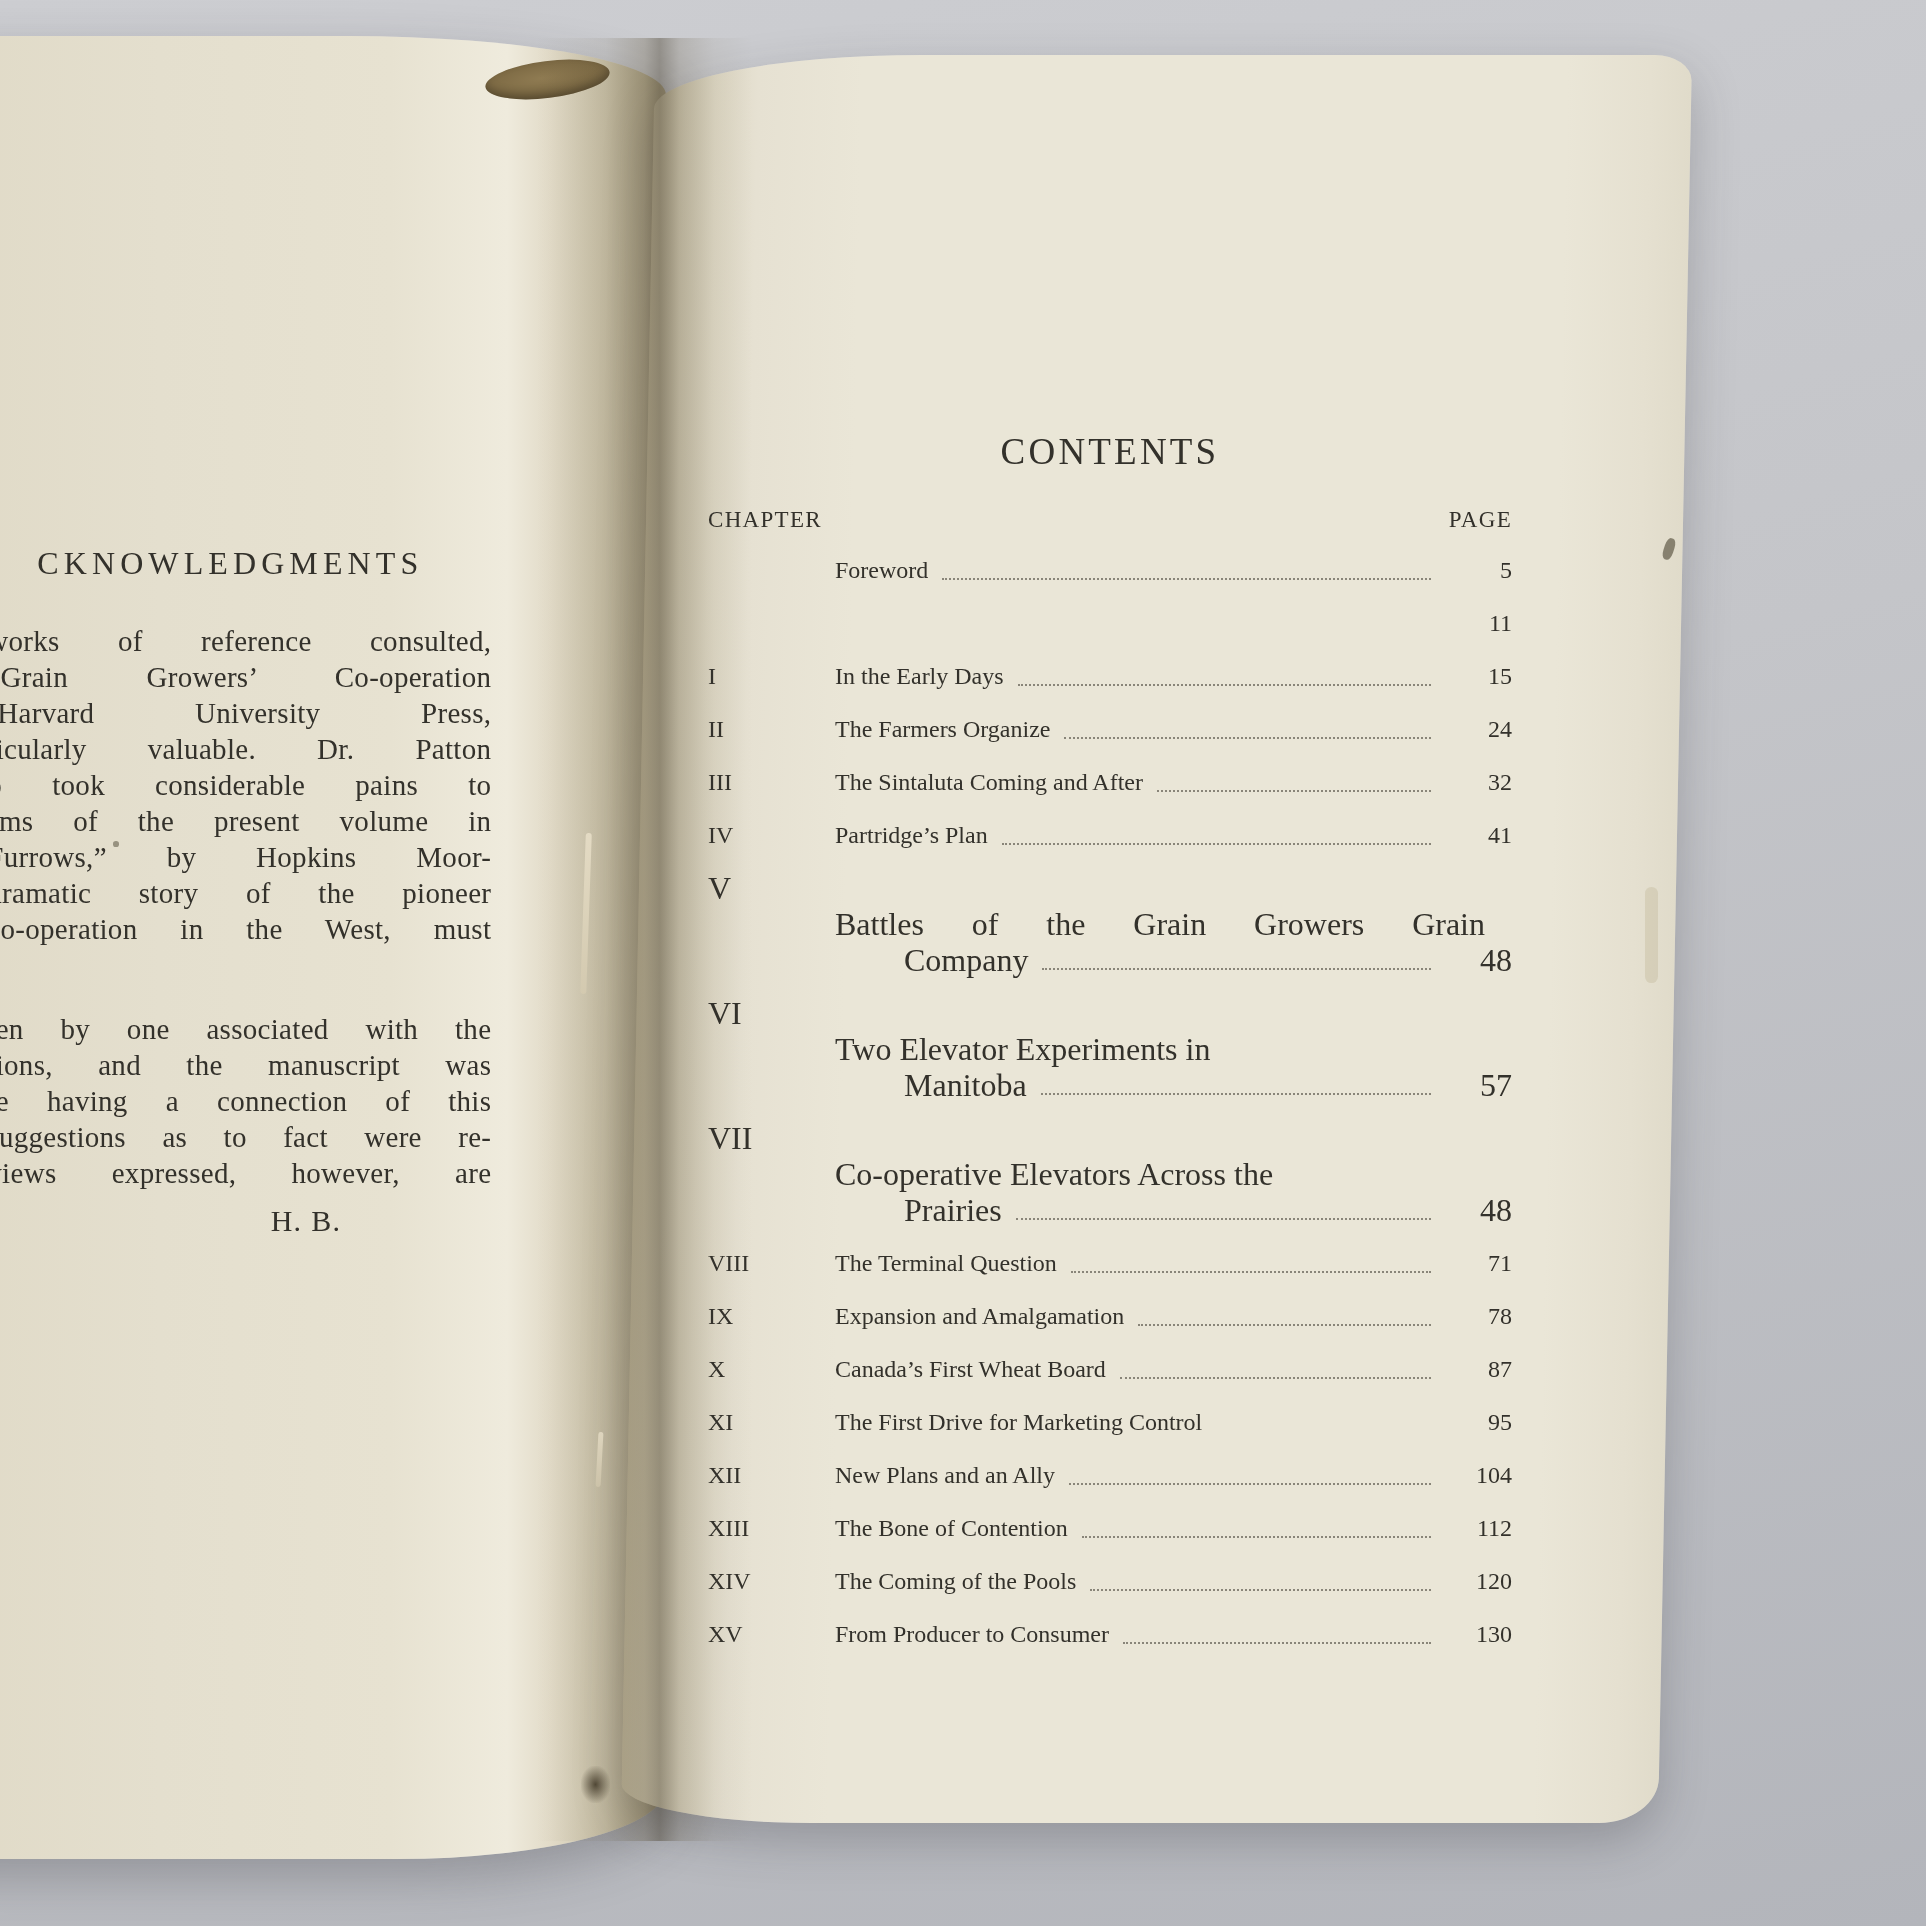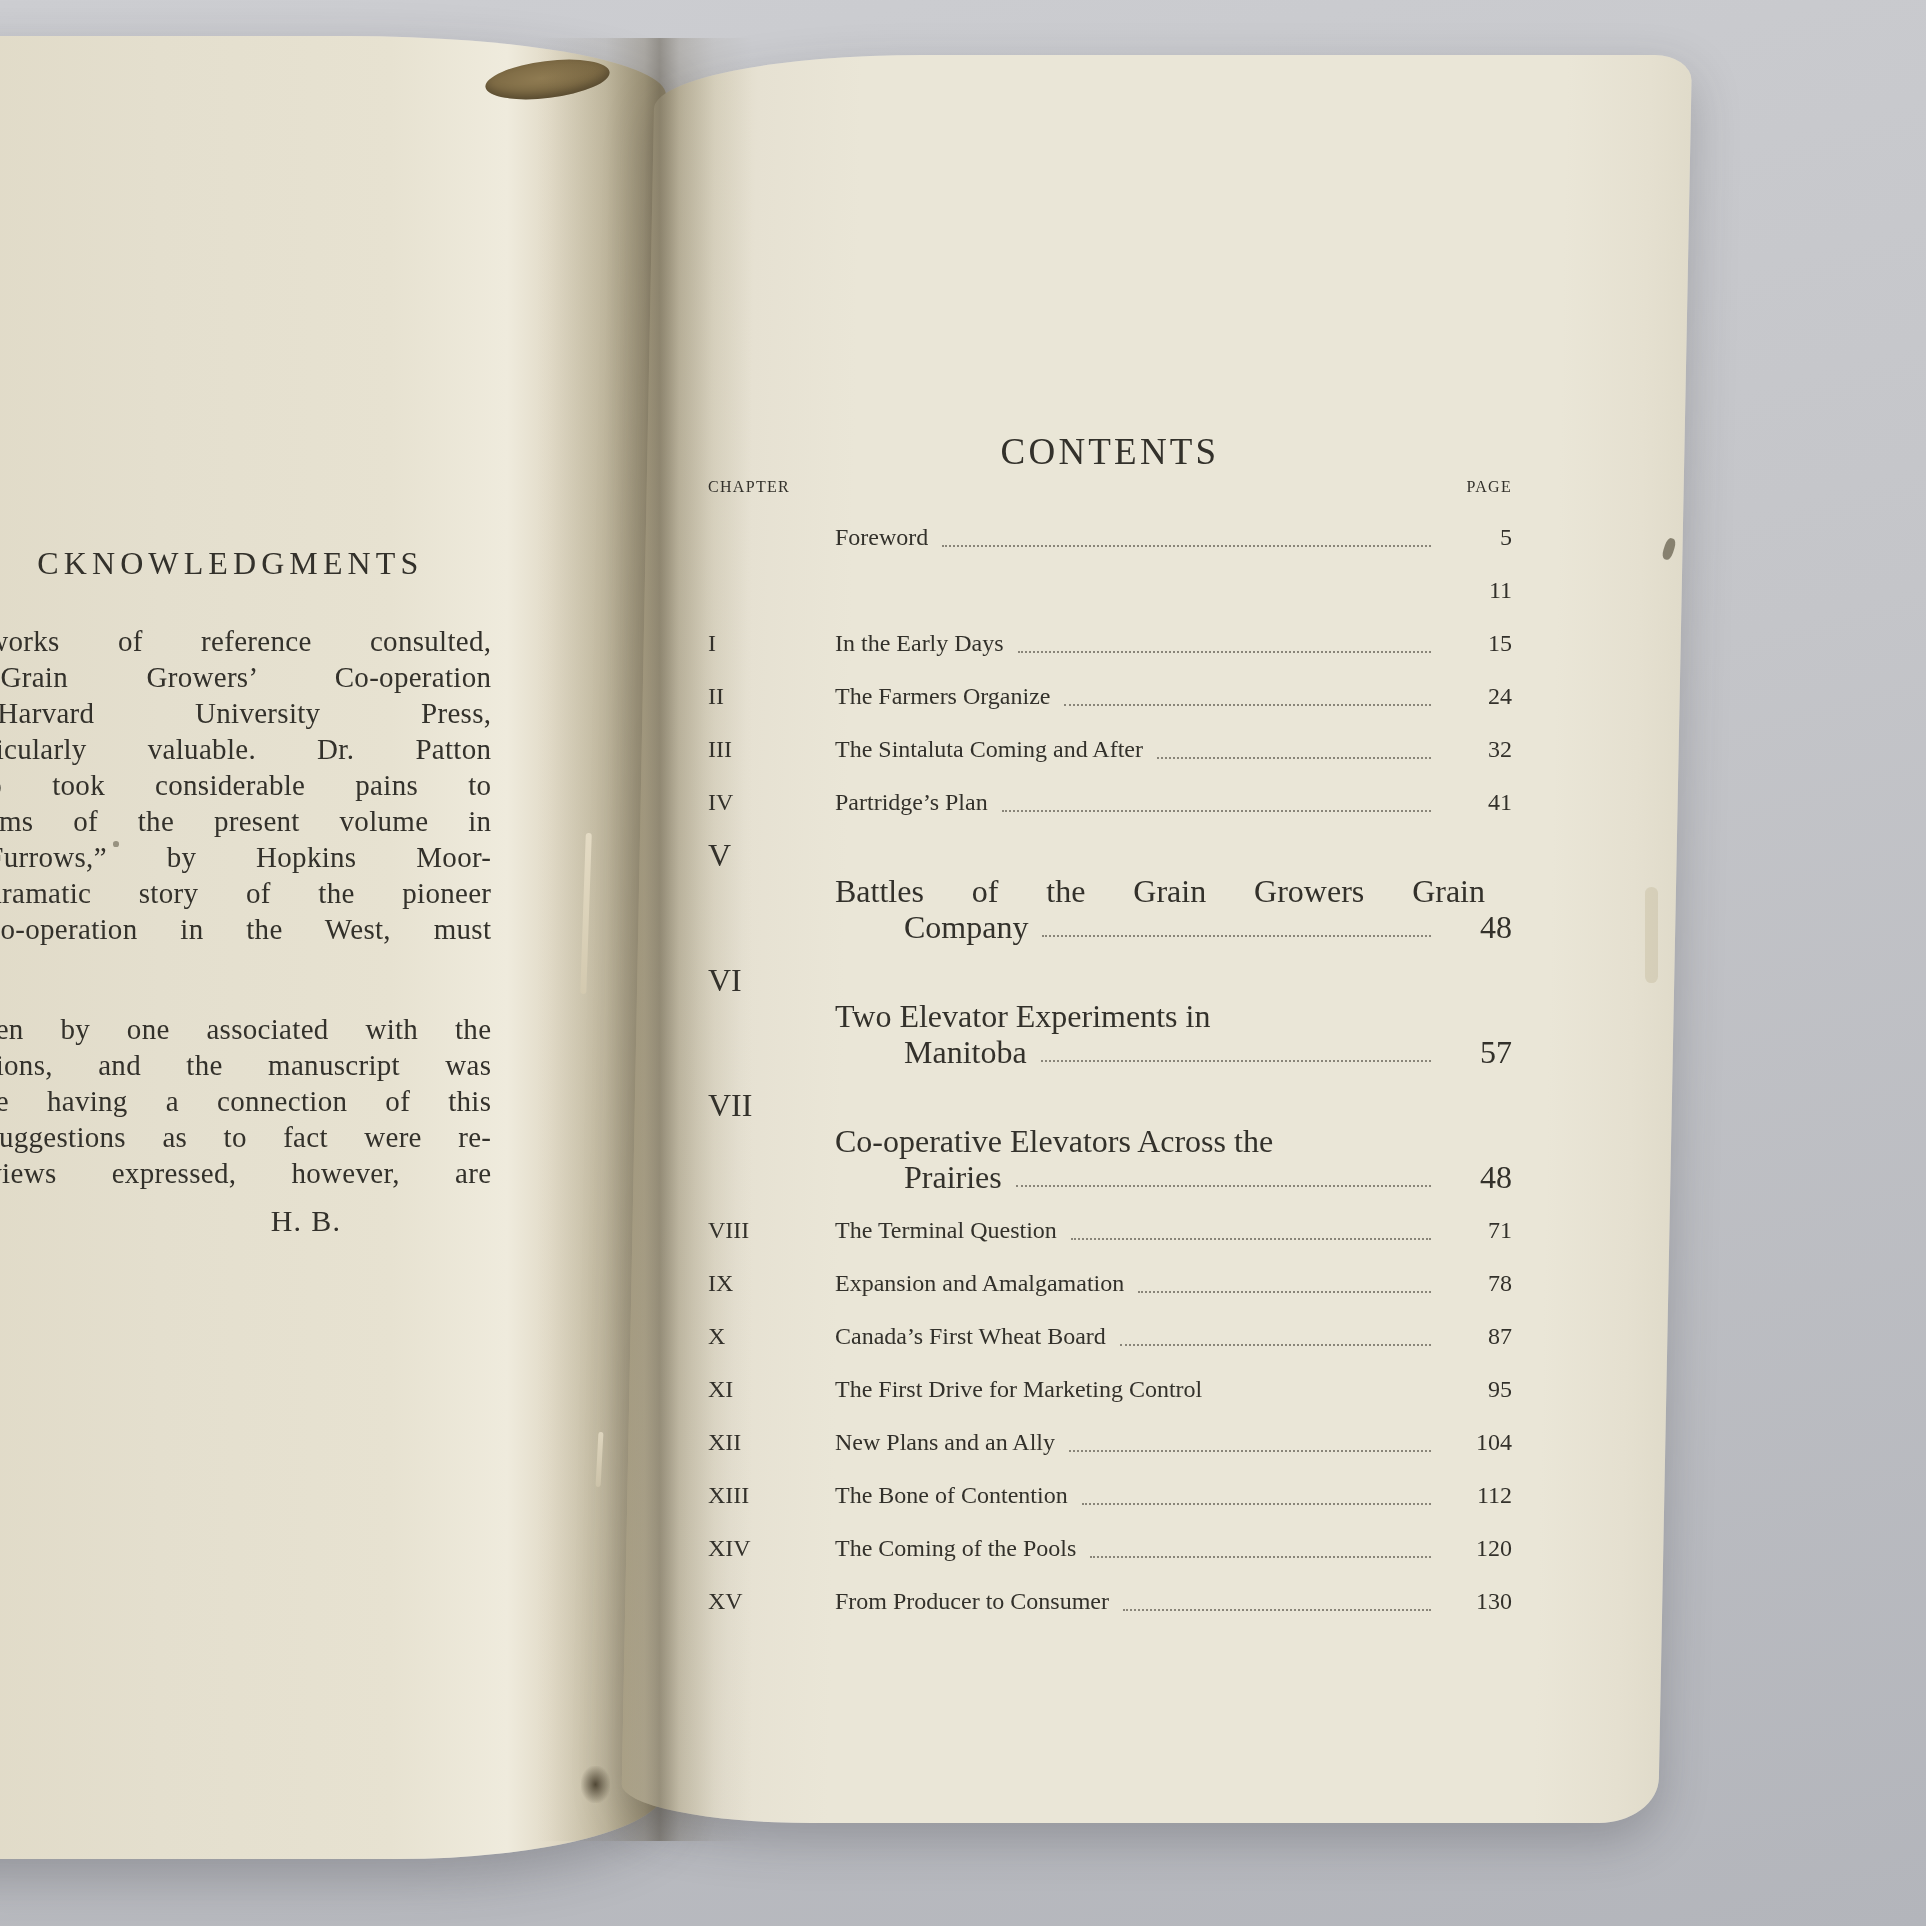--- a/index.html
+++ b/index.html
@@ -105,24 +105,25 @@
     font-size:30px;line-height:36px;text-align:right;
     margin-right:150px;margin-top:11.5px;letter-spacing:1.3px;
   }
   
   .right-text{
     position:absolute;left:708px;top:431px;width:804px;z-index:5;
     color:var(--text_ink,#33312b);
   }
   .toc-title{
     font-size:37px;line-height:42px;letter-spacing:3.2px;text-align:center;
+    margin-bottom:33px;
   }
   .toc-head{
     display:flex;justify-content:space-between;align-items:baseline;
-    font-size:16px;line-height:28px;letter-spacing:1.3px;margin-bottom:18px;
+    font-size:23px;line-height:28px;letter-spacing:1.3px;margin-bottom:18px;
   }
   .toc-row{
     display:flex;align-items:baseline;
     font-size:24px;line-height:36px;margin-bottom:17px;
   }
   .toc-row-2{display:flex;align-items:flex-start;font-size:32px;line-height:36px;margin-bottom:17px;}
   .toc-ch{flex:0 0 127px;white-space:nowrap;}
   .toc-t{white-space:nowrap;}
   .toc-pg{flex:0 0 auto;min-width:70px;text-align:right;white-space:nowrap;}
   .leader{

